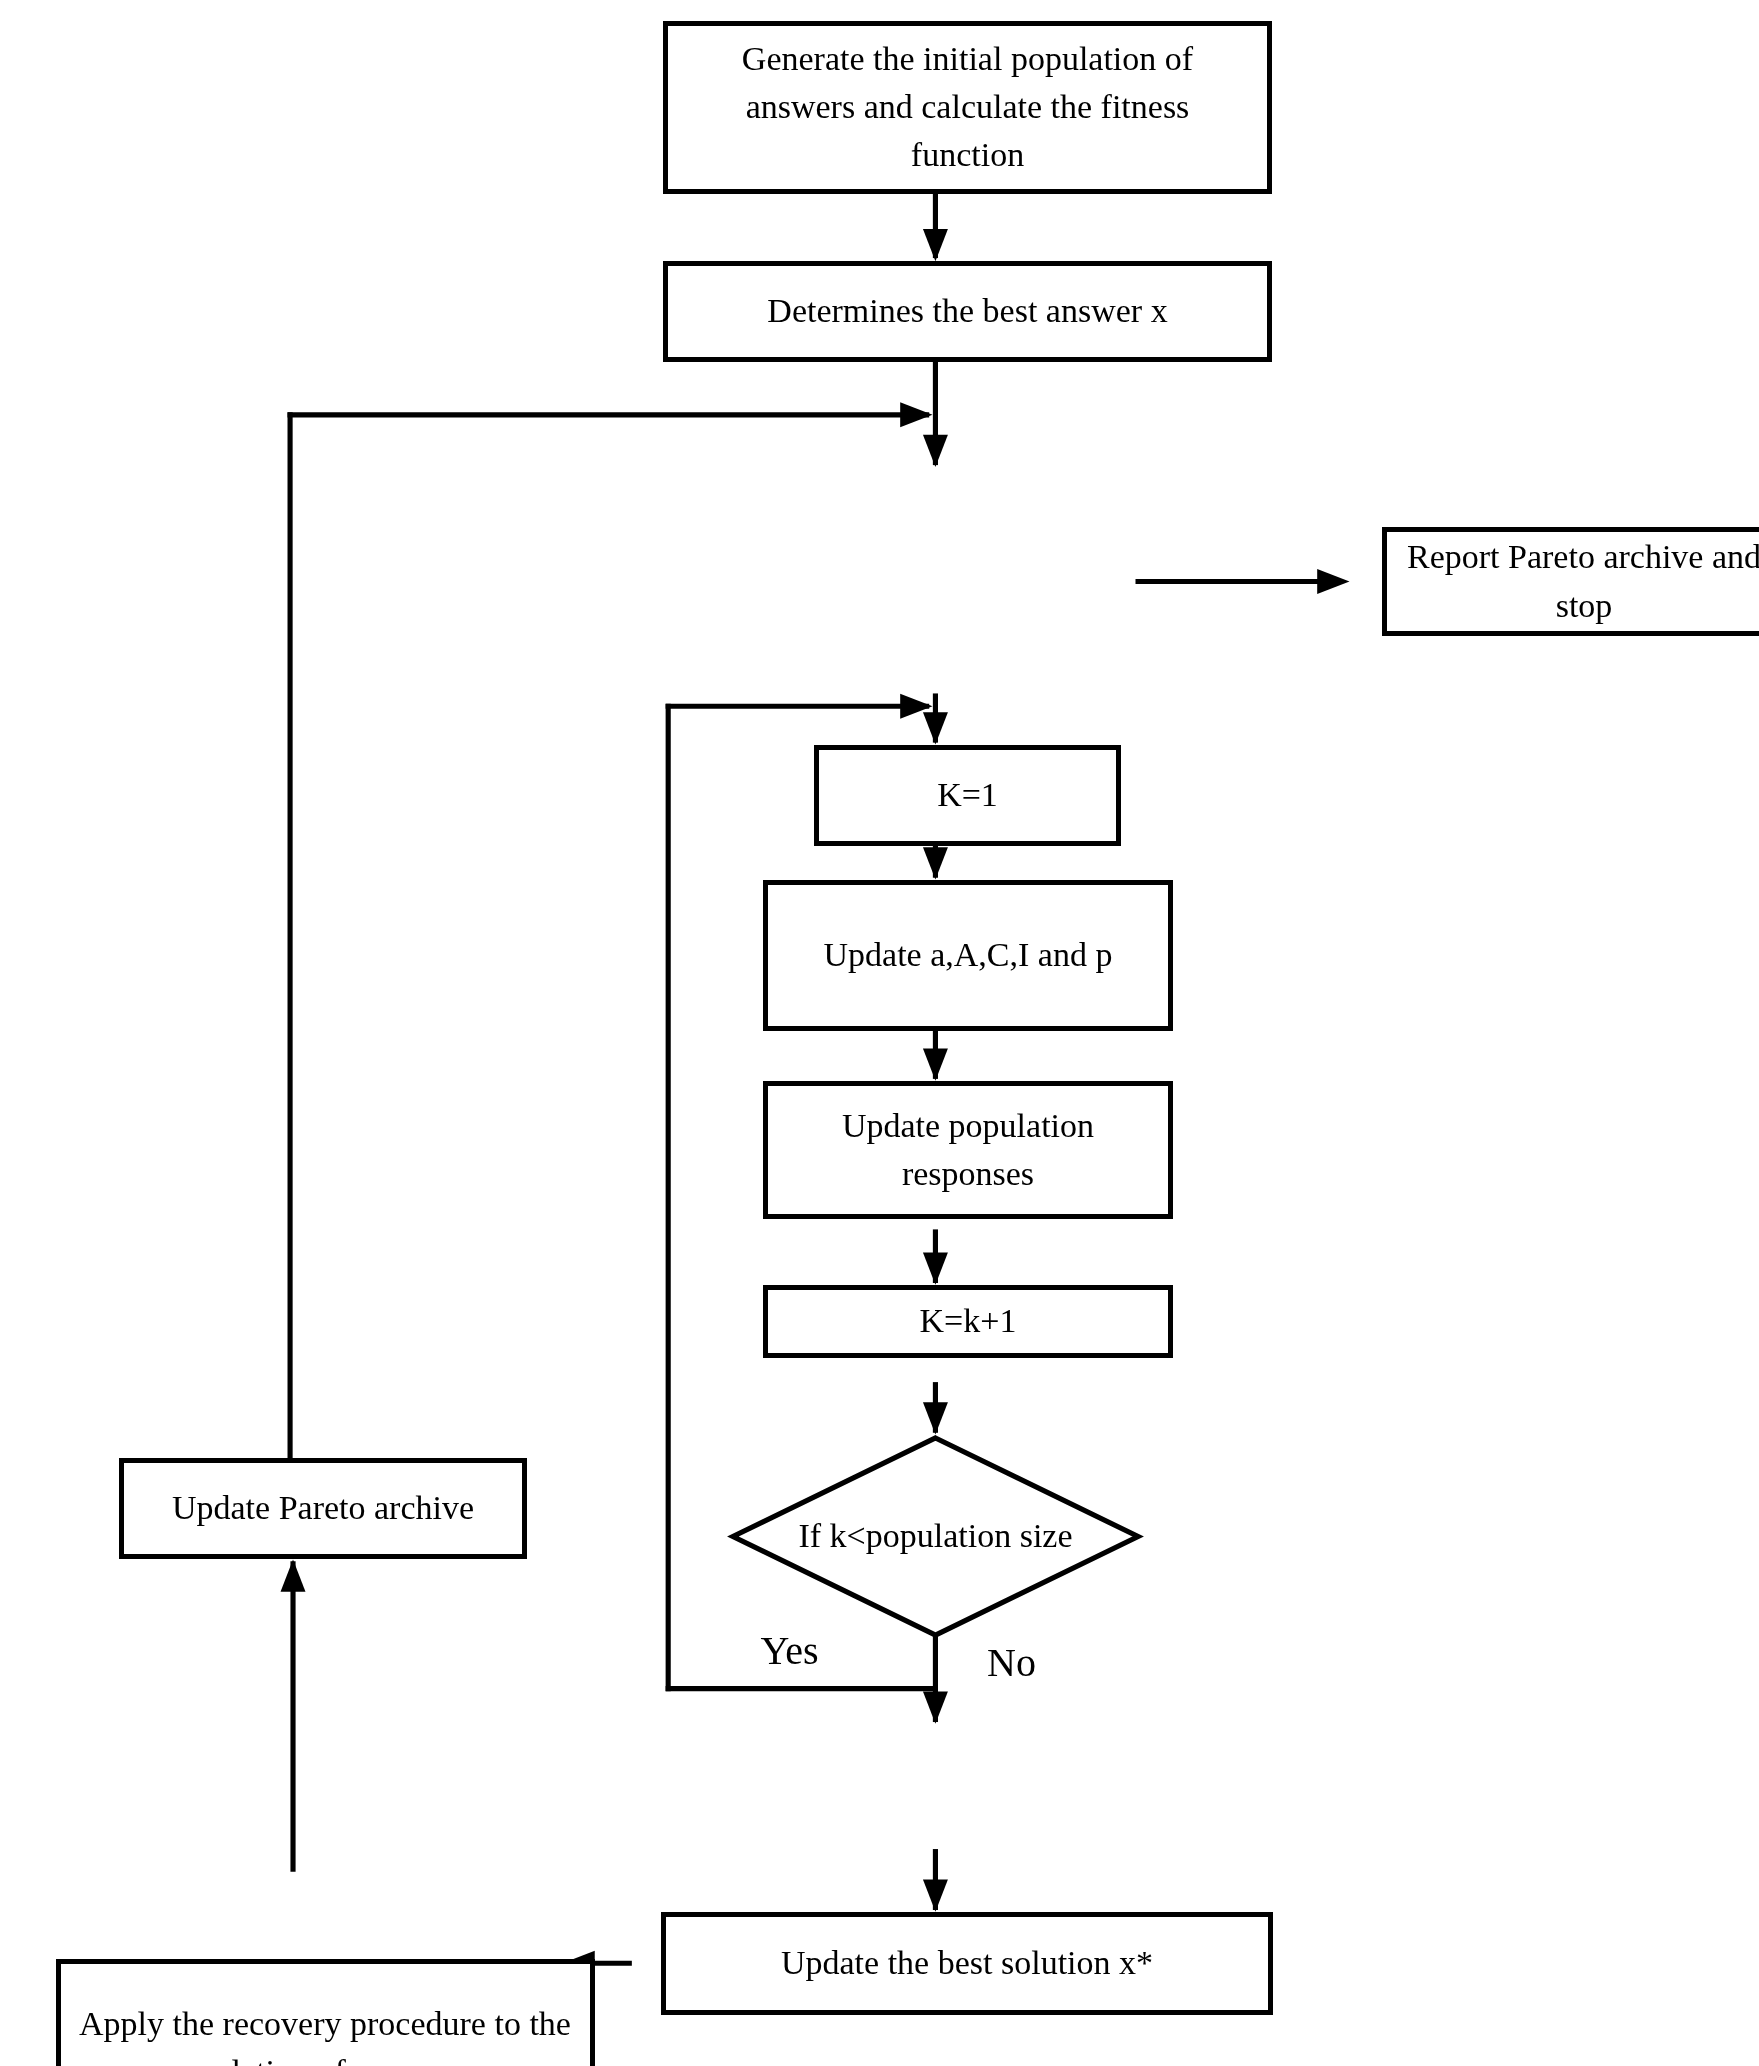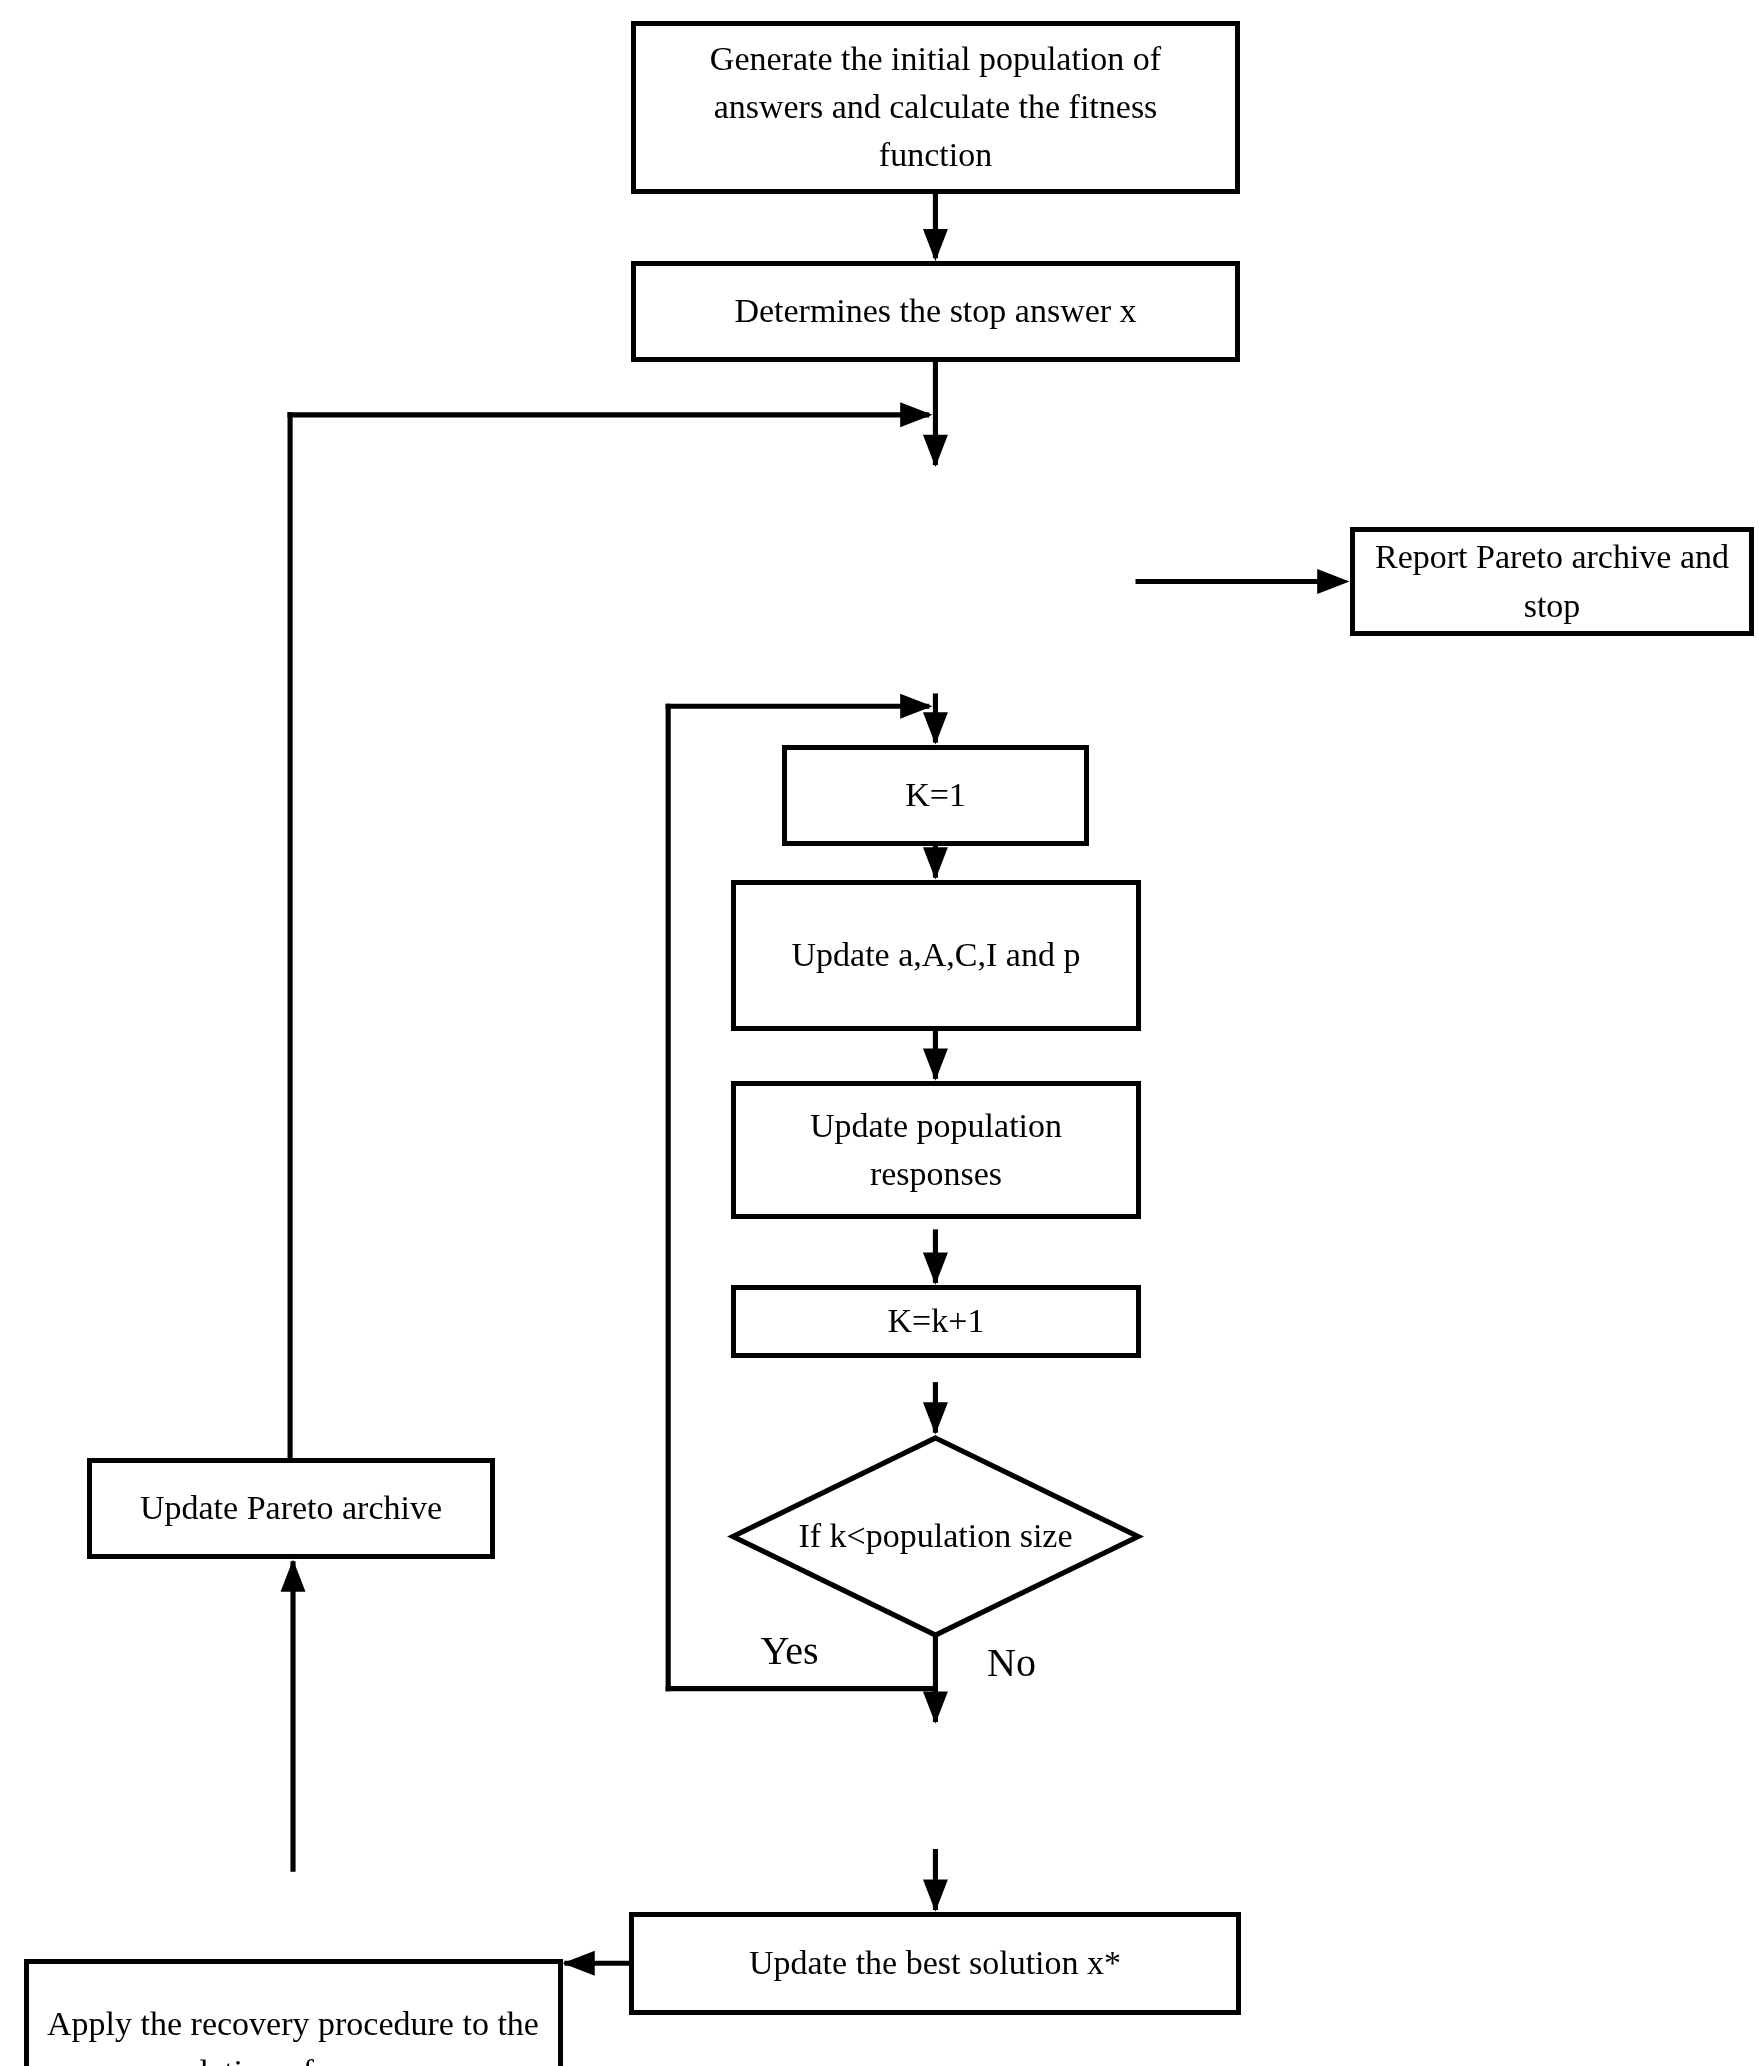--- a/index.html
+++ b/index.html
@@ -25,20 +25,21 @@
     align-items:center;
     justify-content:center;
     text-align:center;
     box-sizing:border-box;
     font-size:34px;
     line-height:1.42;
   }
   .rect{
     background:#ffffff;
     border:5.1px solid #000000;
+    margin-left:32px;
   }
   .diamond{background:transparent;border:none;}
   .dshape{
     position:absolute;
     left:0;top:0;
     width:100%;height:100%;
     overflow:visible;
   }
   .dshape polygon{fill:#ffffff;stroke:#000000;stroke-width:7;}
   .lbl{position:relative;padding:0 17.6px;}
@@ -102,21 +103,21 @@
 
     <line x1="399" y1="2546" x2="399" y2="2130"></line>
     <polygon points="382,2168 416,2168 399,2124"></polygon>
   </svg>
 
   <div class="node rect" style="left:631px;top:20.6px;width:609px;height:173px">
     <span class="lbl wide">Generate the initial population of answers and calculate the fitness function</span>
   </div>
 
   <div class="node rect" style="left:631px;top:261px;width:609px;height:101px">
-    <span class="lbl">Determines the stop answer x</span>
+    <span class="lbl">Determines the best answer x</span>
   </div>
 
 
   <div class="node rect" style="left:1350px;top:527px;width:404px;height:109px">
     <span class="lbl" style="padding:0 5.9px">Report Pareto archive and stop</span>
   </div>
 
   <div class="node rect" style="left:782px;top:745px;width:307px;height:101px">
     <span class="lbl">K=1</span>
   </div>

